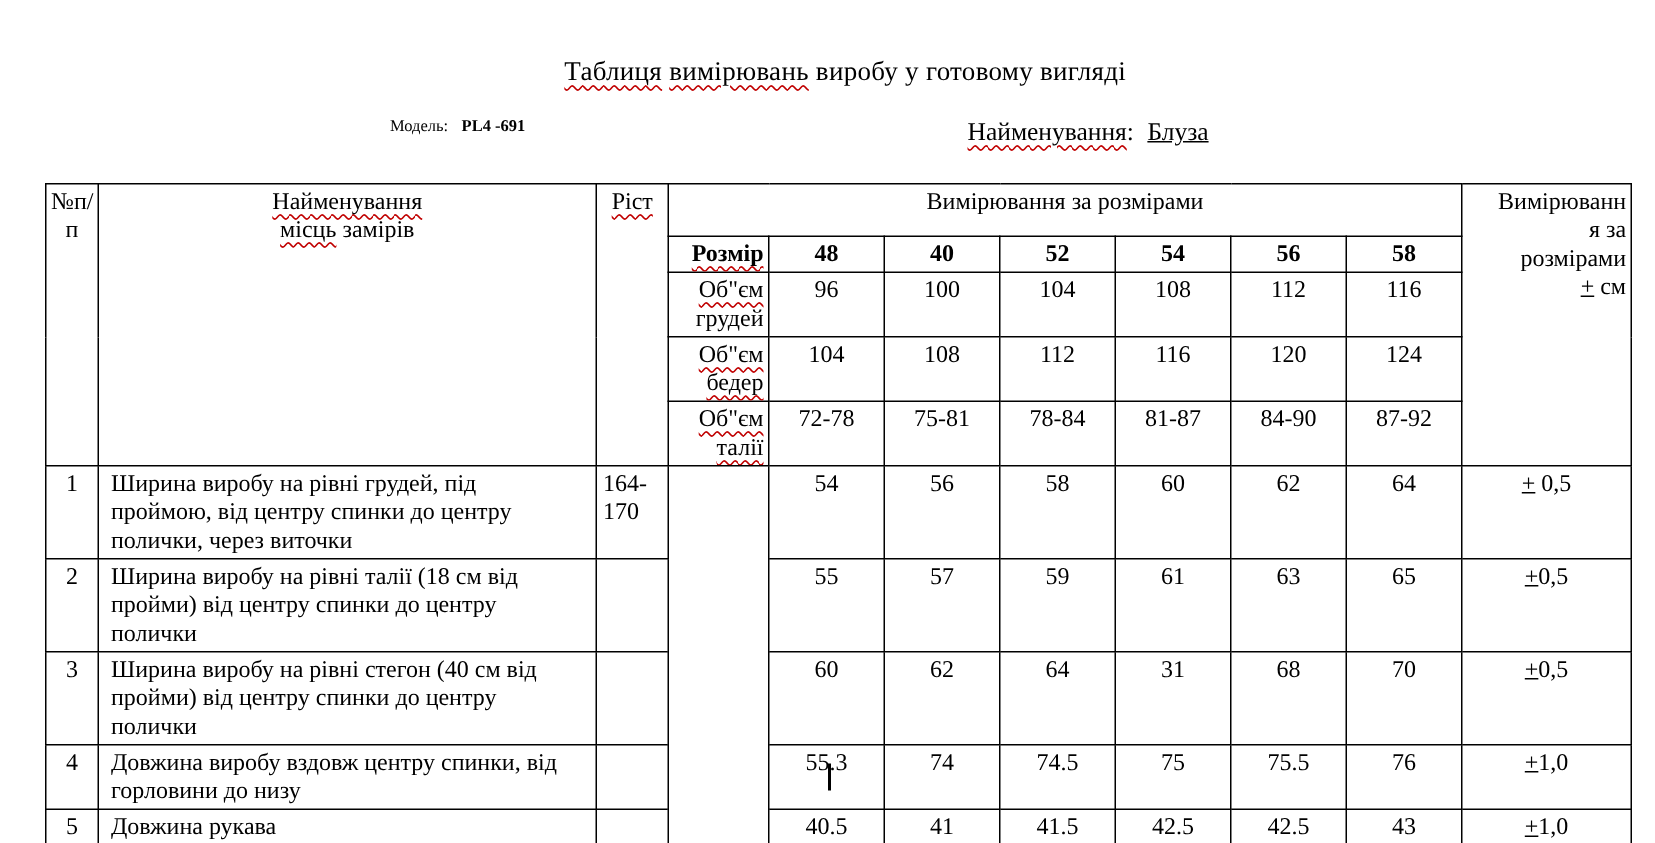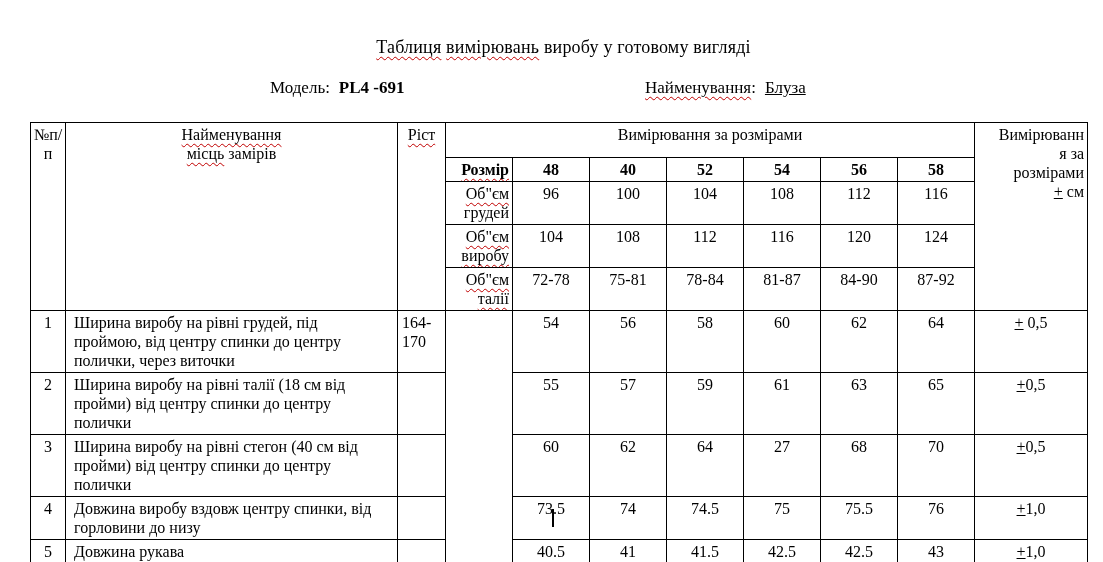--- a/index.html
+++ b/index.html
@@ -4,21 +4,21 @@
 <style>
   html,body{margin:0;padding:0;}
   body{
     width:1103px;height:562px;position:relative;background:#ffffff;
     font-family:"Liberation Serif", serif;color:#000;overflow:hidden;
   }
   .title{
     position:absolute;top:37px;left:12px;width:100%;text-align:center;
     font-size:18px;letter-spacing:.2px;
   }
-  .meta-model{position:absolute;top:78px;left:270px;font-size:17px;}
+  .meta-model{position:absolute;top:78px;left:260px;font-size:11px;}
   .meta-prod{position:absolute;top:78px;left:645px;font-size:17px;}
   .meta-model .val{font-weight:bold;margin-left:9px;}
   .meta-prod .val{margin-left:9px;text-decoration:underline;}
   table{
     position:absolute;top:122px;left:30px;width:1057px;
     border-collapse:collapse;table-layout:fixed;
   }
   td{
     border:1px solid #000;vertical-align:top;padding:2px 3px;
     font-size:16px;line-height:19px;overflow:hidden;
@@ -90,21 +90,21 @@
       <tr style="height: 37px;">
         <td class="lft"><span class="sp">Об"єм</span> грудей</td>
         <td class="ctr">96</td>
         <td class="ctr">100</td>
         <td class="ctr">104</td>
         <td class="ctr">108</td>
         <td class="ctr">112</td>
         <td class="ctr">116</td>
       </tr>
       <tr style="height: 36px;">
-        <td class="lft"><span class="sp">Об"єм</span> <span class="sp">виробу</span></td>
+        <td class="lft"><span class="sp">Об"єм</span> <span class="sp">бедер</span></td>
         <td class="ctr">104</td>
         <td class="ctr">108</td>
         <td class="ctr">112</td>
         <td class="ctr">116</td>
         <td class="ctr">120</td>
         <td class="ctr">124</td>
       </tr>
       <tr style="height: 38px;">
         <td class="lft"><span class="sp">Об"єм</span> <span class="sp">талії</span></td>
         <td class="ctr">72-78</td>
@@ -139,30 +139,30 @@
         <td class="ctr">65</td>
         <td class="ctr"><span class="u">+</span>0,5</td>
       </tr>
       <tr style="height: 57px;">
         <td class="ctr">3</td>
         <td class="namecell">Ширина виробу на рівні стегон (40 см від пройми) від центру спинки до центру полички</td>
         <td class="hcell"></td>
         <td class="ctr">60</td>
         <td class="ctr">62</td>
         <td class="ctr">64</td>
-        <td class="ctr">27</td>
+        <td class="ctr">31</td>
         <td class="ctr">68</td>
         <td class="ctr">70</td>
         <td class="ctr"><span class="u">+</span>0,5</td>
       </tr>
       <tr style="height: 35px;">
         <td class="ctr">4</td>
         <td class="namecell">Довжина виробу вздовж центру спинки, від горловини до низу</td>
         <td class="hcell"></td>
-        <td class="ctr">73.5</td>
+        <td class="ctr">55.3</td>
         <td class="ctr">74</td>
         <td class="ctr">74.5</td>
         <td class="ctr">75</td>
         <td class="ctr">75.5</td>
         <td class="ctr">76</td>
         <td class="ctr"><span class="u">+</span>1,0</td>
       </tr>
       <tr style="height: 21px;">
         <td class="ctr">5</td>
         <td class="namecell">Довжина рукава</td>

